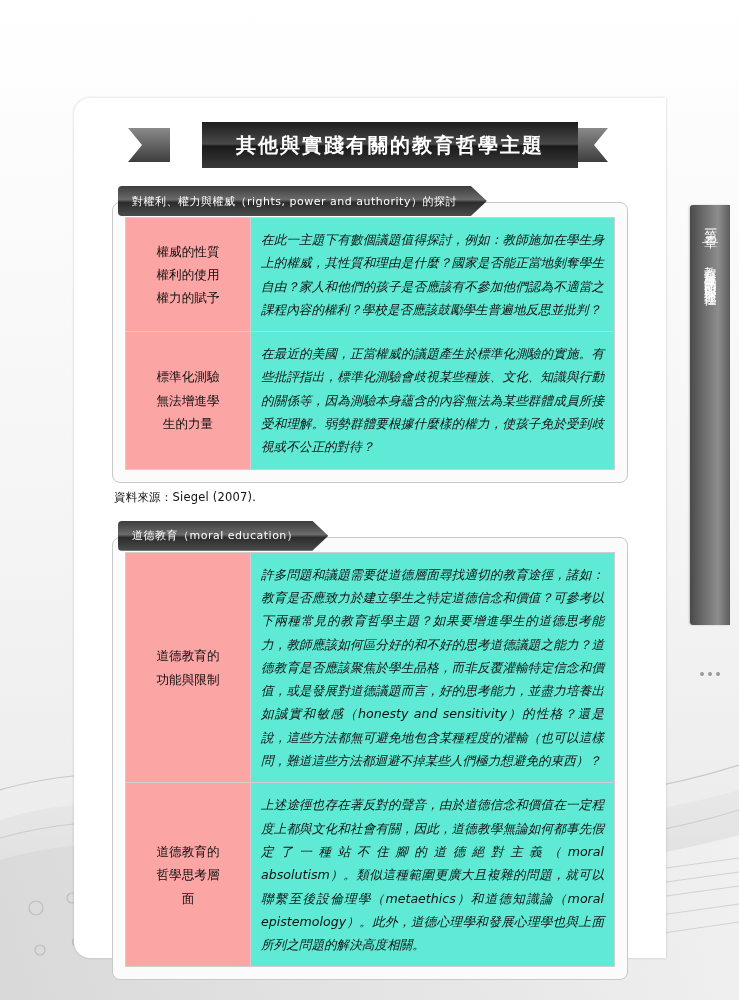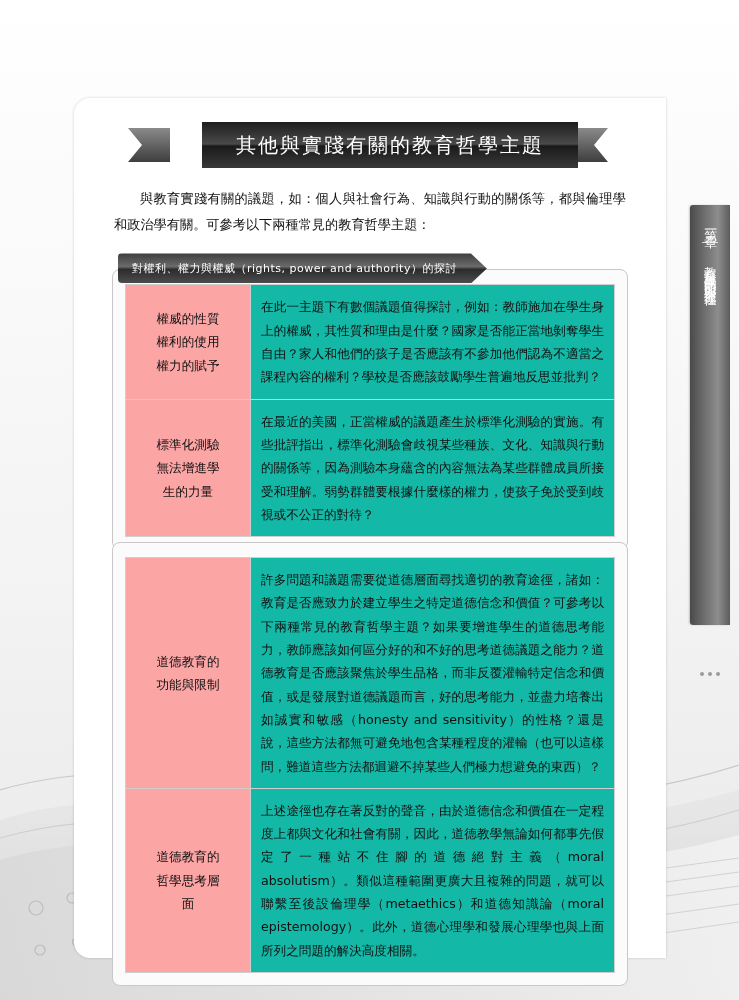--- a/index.html
+++ b/index.html
@@ -148,21 +148,21 @@
     top: 0;
     height: 46px;
     background: linear-gradient(180deg, #1d1d1d 0%, #4a4a4a 48%, #1a1a1a 52%, #3a3a3a 100%);
     color: #ffffff;
     display: flex;
     align-items: center;
     justify-content: center;
     font-family: "Liberation Serif", serif;
     font-size: 20px;
     letter-spacing: 2px;
-    font-weight: normal;
+    font-weight: bold;
     margin-left: 44px;
   }
 
   
   .intro {
     font-size: 13.2px;
     line-height: 1.95;
     color: #111;
     text-align: justify;
     margin: 0 2px 16px 2px;
@@ -211,22 +211,23 @@
     line-height: 1.85;
     color: #111;
   }
   td.label-cell {
     width: 104px;
     background: #fca5a5;
     text-align: center;
     line-height: 1.7;
   }
   td.body-cell {
-    background: #14b8a6;
+    background: #5eead4;
     text-align: justify;
+    font-style: italic;
   }
   td.body-cell.topalign { vertical-align: top; }
 
   .source-line {
     font-size: 11.5px;
     color: #111;
     margin: 7px 0 16px 2px;
     letter-spacing: 0.2px;
   }
 
@@ -287,21 +288,20 @@
 </div>
 
 <div class="content">
 
   <div class="banner-wrap">
     <div class="banner-ribbon-left"></div>
     <div class="banner-ribbon-right"></div>
     <div class="banner-main cjk">其他與實踐有關的教育哲學主題</div>
   </div>
 
-  <p class="intro cjk">與教育實踐有關的議題，如：個人與社會行為、知識與行動的關係等，都與倫理學和政治學有關。可參考以下兩種常見的教育哲學主題：</p>
 
   <div class="section">
     <div class="section-tag cjk">對權利、權力與權威（rights, power and authority）的探討</div>
     <div class="section-box">
       <table class="ttable">
         <tbody>
             <tr>
           <td class="label-cell cjk" style="white-space:pre-line">權威的性質
 權利的使用
 權力的賦予</td>
@@ -309,23 +309,25 @@
         </tr>
         <tr>
           <td class="label-cell cjk" style="white-space:pre-line">標準化測驗
 無法增進學
 生的力量</td>
           <td class="body-cell cjk">在最近的美國，正當權威的議題產生於標準化測驗的實施。有些批評指出，標準化測驗會歧視某些種族、文化、知識與行動的關係等，因為測驗本身蘊含的內容無法為某些群體成員所接受和理解。弱勢群體要根據什麼樣的權力，使孩子免於受到歧視或不公正的對待？</td>
         </tr>
       </tbody>
         </table>
     </div>
+    <div class="source-line cjk">資料來源：Siegel (2007).</div>
   </div>
 
   <div class="section">
+    <div class="section-tag cjk">道德教育（moral education）</div>
     <div class="section-box">
       <table class="ttable">
         <tbody>
             <tr>
           <td class="label-cell cjk" style="white-space:pre-line">道德教育的
 功能與限制</td>
           <td class="body-cell topalign cjk">許多問題和議題需要從道德層面尋找適切的教育途徑，諸如：教育是否應致力於建立學生之特定道德信念和價值？可參考以下兩種常見的教育哲學主題？如果要增進學生的道德思考能力，教師應該如何區分好的和不好的思考道德議題之能力？道德教育是否應該聚焦於學生品格，而非反覆灌輸特定信念和價值，或是發展對道德議題而言，好的思考能力，並盡力培養出如誠實和敏感（honesty and sensitivity）的性格？還是說，這些方法都無可避免地包含某種程度的灌輸（也可以這樣問，難道這些方法都迴避不掉某些人們極力想避免的東西）？</td>
         </tr>
         <tr>
           <td class="label-cell cjk" style="white-space:pre-line">道德教育的

